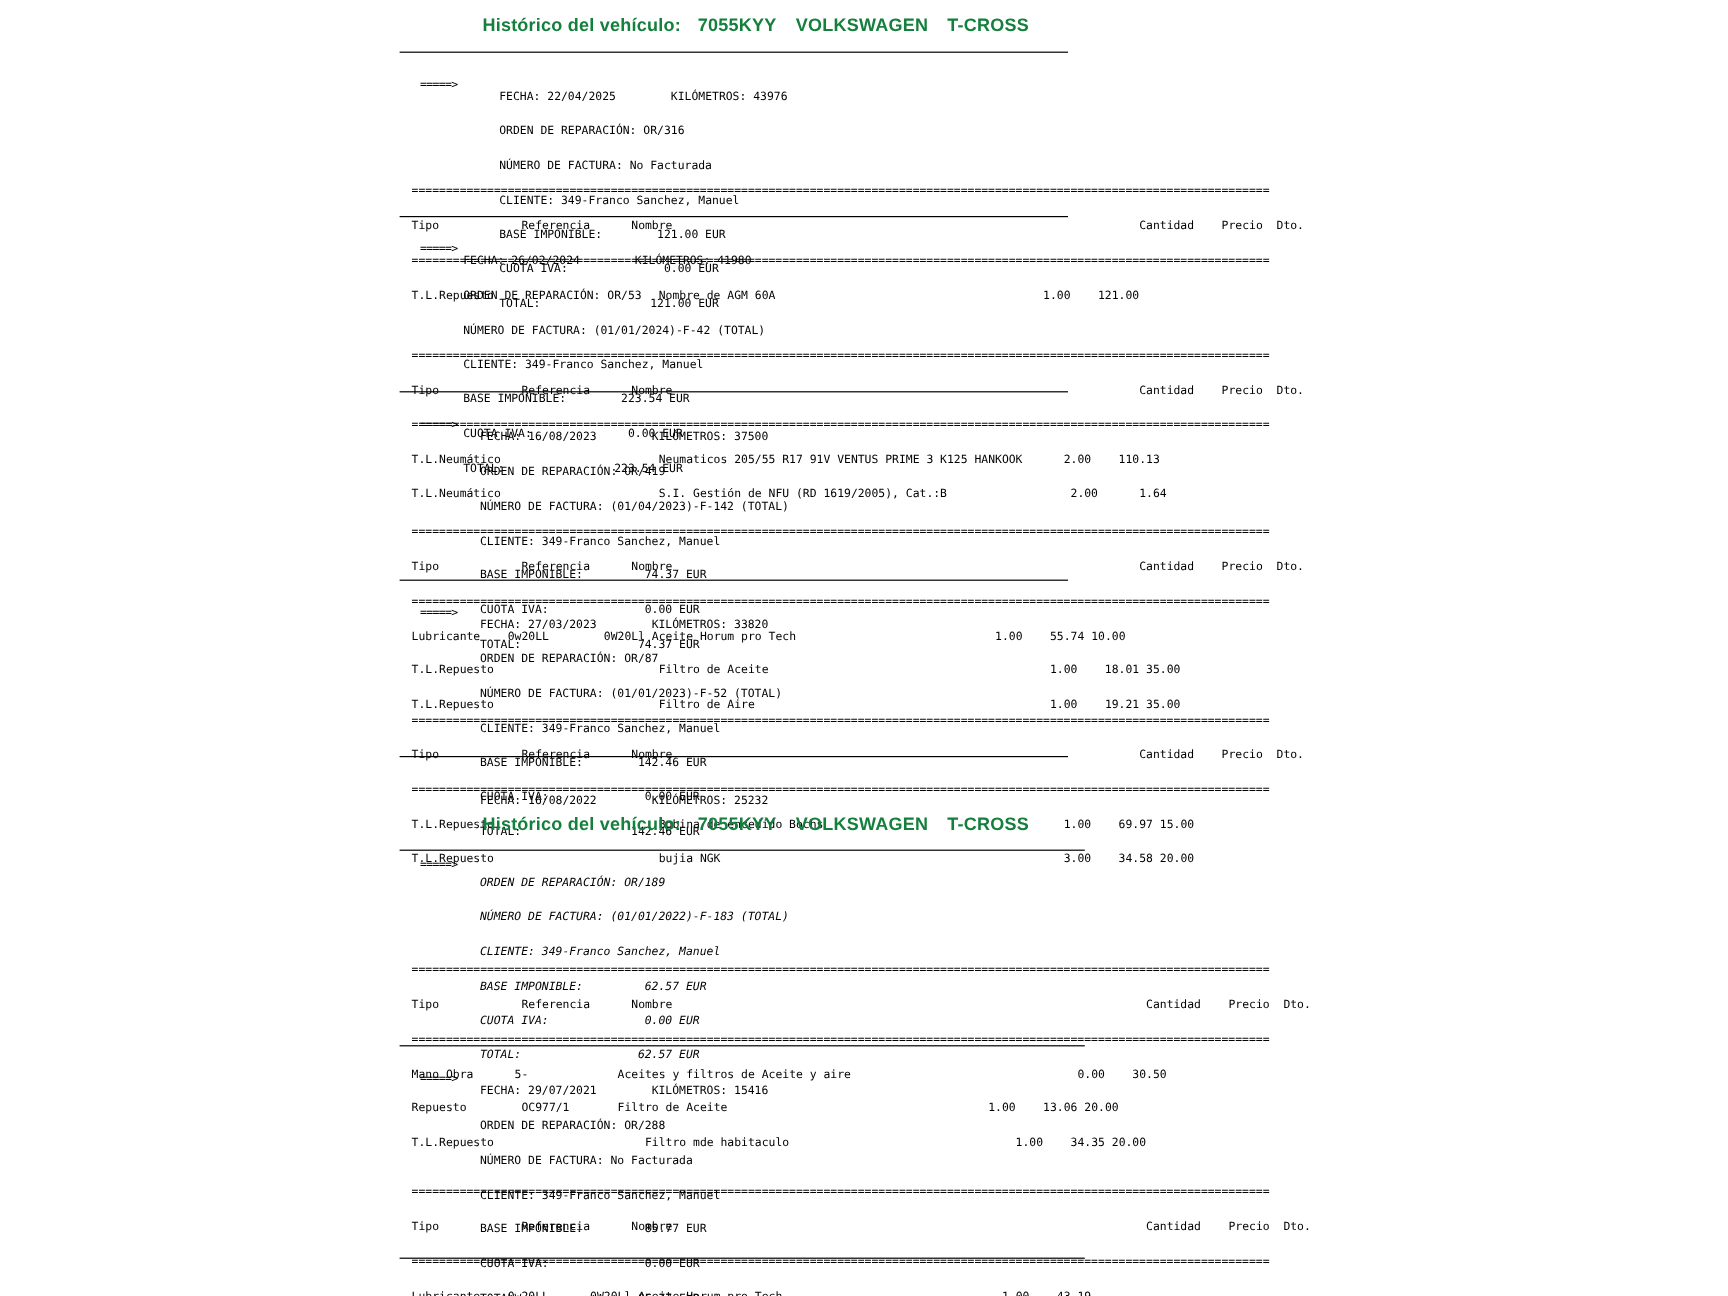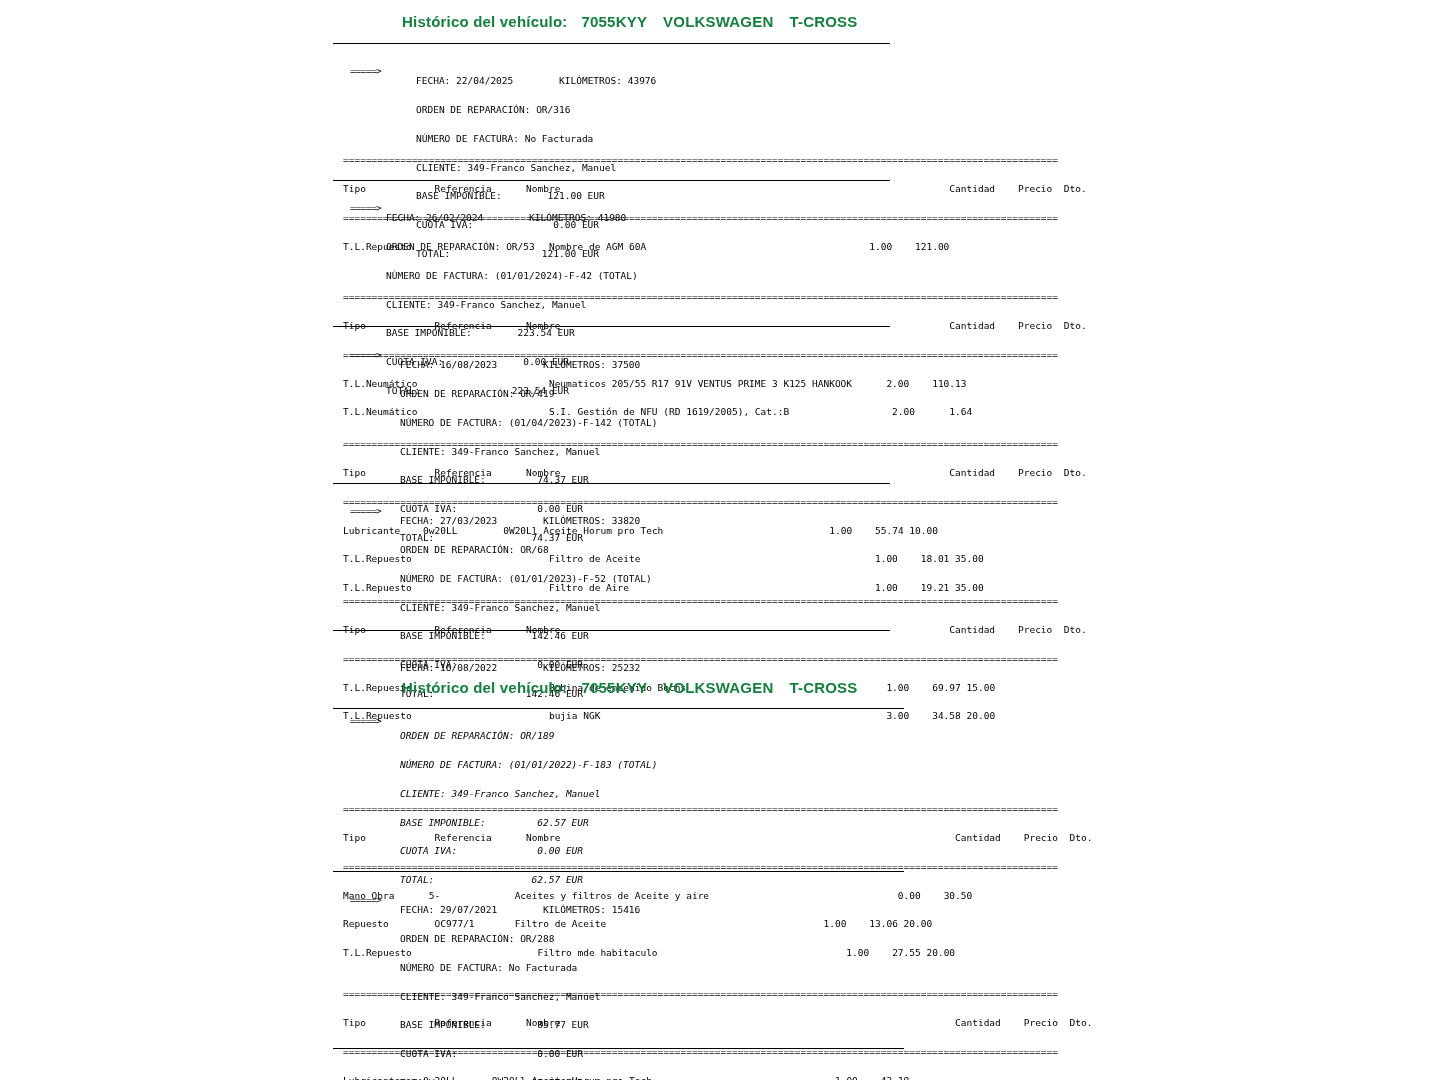--- a/index.html
+++ b/index.html
@@ -137,21 +137,21 @@
     <div class="trow"><span>Lubricante</span>    <span>0w20LL</span>        <span>0W20Ll Aceite Horum pro Tech</span>                             <span>1.00</span>    <span>55.74</span> <span>10.00</span></div>
     <div class="trow"><span>T.L.Repuesto</span>                        <span>Filtro de Aceite</span>                                         <span>1.00</span>    <span>18.01</span> <span>35.00</span></div>
     <div class="trow"><span>T.L.Repuesto</span>                        <span>Filtro de Aire</span>                                           <span>1.00</span>    <span>19.21</span> <span>35.00</span></div>
   </div>
 
   <div class="hrule" style="left:333px; top:483px; width:557px;"></div>
 
   <div class="arrow" style="left:350px; top:506px;">=====&gt;</div>
   <div class="rec" style="left:400px; top:497px;">
     <div class="rec-line"><span>FECHA:</span> <span>27/03/2023</span>        <span>KILÓMETROS:</span> <span>33820</span></div>
-    <div class="rec-line"><span>ORDEN DE REPARACIÓN:</span> <span>OR/68</span></div>
+    <div class="rec-line"><span>ORDEN DE REPARACIÓN:</span> <span>OR/87</span></div>
     <div class="rec-line"><span>NÚMERO DE FACTURA:</span> <span>(01/01/2023)-F-52 (TOTAL)</span></div>
     <div class="rec-line"><span>CLIENTE:</span> <span>349-Franco Sanchez, Manuel</span></div>
     <div class="rec-line"><span>BASE IMPONIBLE:</span>        <span>142.46 EUR</span></div>
     <div class="rec-line"><span>CUOTA IVA:</span>              <span>0.00 EUR</span></div>
     <div class="rec-line"><span>TOTAL:</span>                <span>142.46 EUR</span></div>
   </div>
 
   <div class="tbl" style="left:343px; top:577px;">
     <div class="sep">=============================================================================================================================</div>
     <div class="thead"><span>Tipo</span>            <span>Referencia</span>      <span>Nombre</span>                                                                    <span>Cantidad</span>    <span>Precio</span>  <span>Dto.</span></div>
@@ -181,21 +181,21 @@
     <div class="rec-line"><span>CUOTA IVA:</span>              <span>0.00 EUR</span></div>
     <div class="rec-line"><span>TOTAL:</span>                 <span>62.57 EUR</span></div>
   </div>
 
   <div class="tbl" style="left:343px; top:785px;">
     <div class="sep">=============================================================================================================================</div>
     <div class="thead"><span>Tipo</span>            <span>Referencia</span>      <span>Nombre</span>                                                                     <span>Cantidad</span>    <span>Precio</span>  <span>Dto.</span></div>
     <div class="sep">=============================================================================================================================</div>
     <div class="trow"><span>Mano Obra</span>      <span>5-</span>             <span>Aceites y filtros de Aceite y aire</span>                                 <span>0.00</span>    <span>30.50</span></div>
     <div class="trow"><span>Repuesto</span>        <span>OC977/1</span>       <span>Filtro de Aceite</span>                                      <span>1.00</span>    <span>13.06</span> <span>20.00</span></div>
-    <div class="trow"><span>T.L.Repuesto</span>                      <span>Filtro mde habitaculo</span>                                 <span>1.00</span>    <span>27.55</span> <span>20.00</span></div>
+    <div class="trow"><span>T.L.Repuesto</span>                      <span>Filtro mde habitaculo</span>                                 <span>1.00</span>    <span>34.35</span> <span>20.00</span></div>
   </div>
 
   <div class="hrule" style="left:333px; top:871px; width:571px;"></div>
 
   <div class="arrow" style="left:350px; top:895px;">=====&gt;</div>
   <div class="rec" style="left:400px; top:886px;">
     <div class="rec-line"><span>FECHA:</span> <span>29/07/2021</span>        <span>KILÓMETROS:</span> <span>15416</span></div>
     <div class="rec-line"><span>ORDEN DE REPARACIÓN:</span> <span>OR/288</span></div>
     <div class="rec-line"><span>NÚMERO DE FACTURA:</span> <span>No Facturada</span></div>
     <div class="rec-line"><span>CLIENTE:</span> <span>349-Franco Sanchez, Manuel</span></div>

